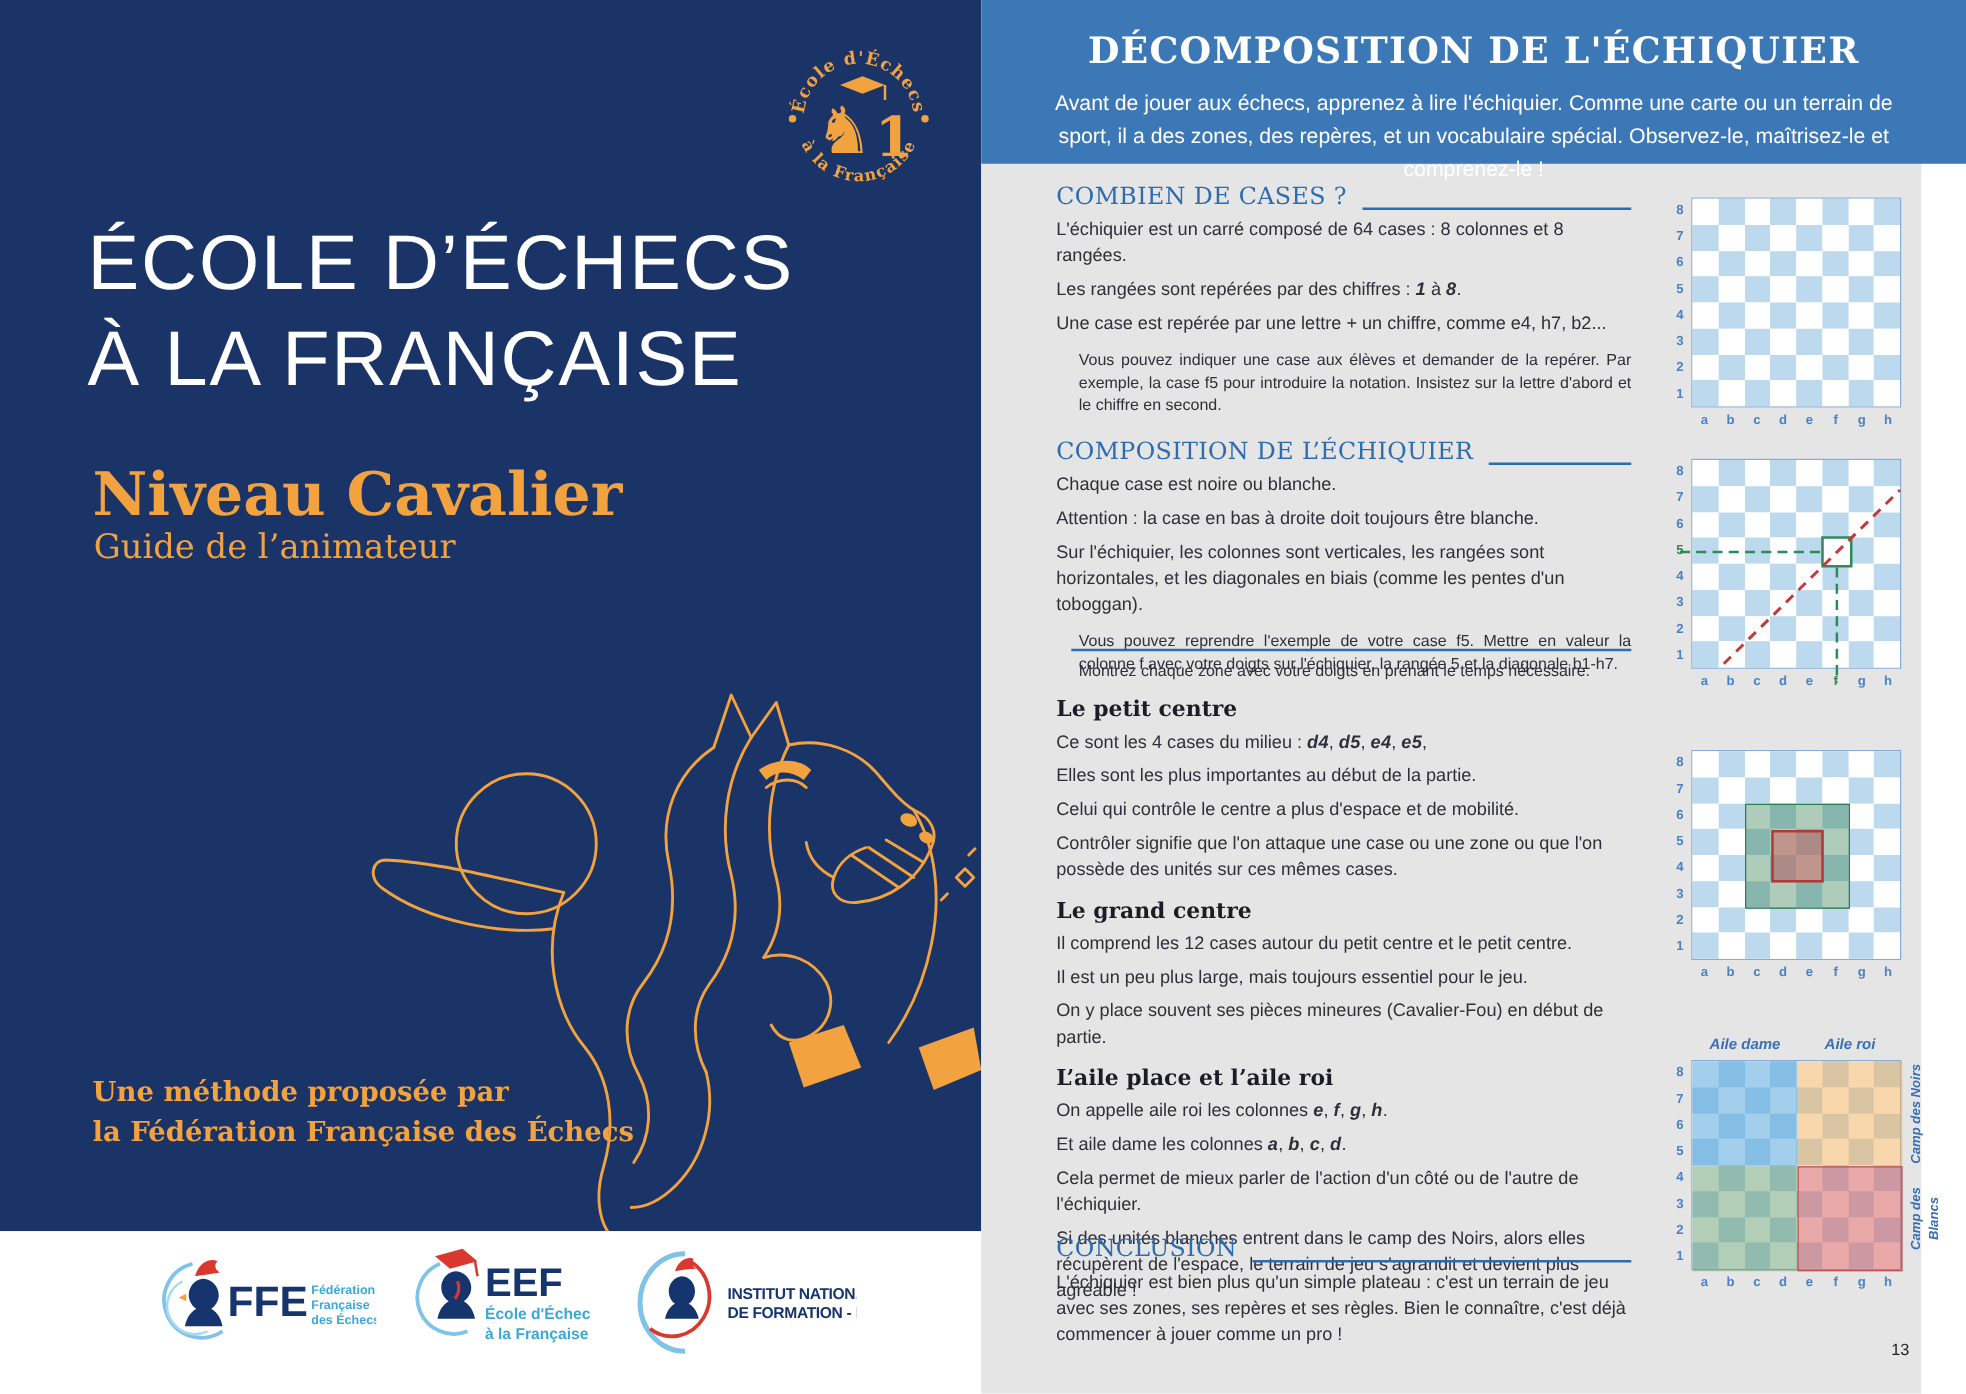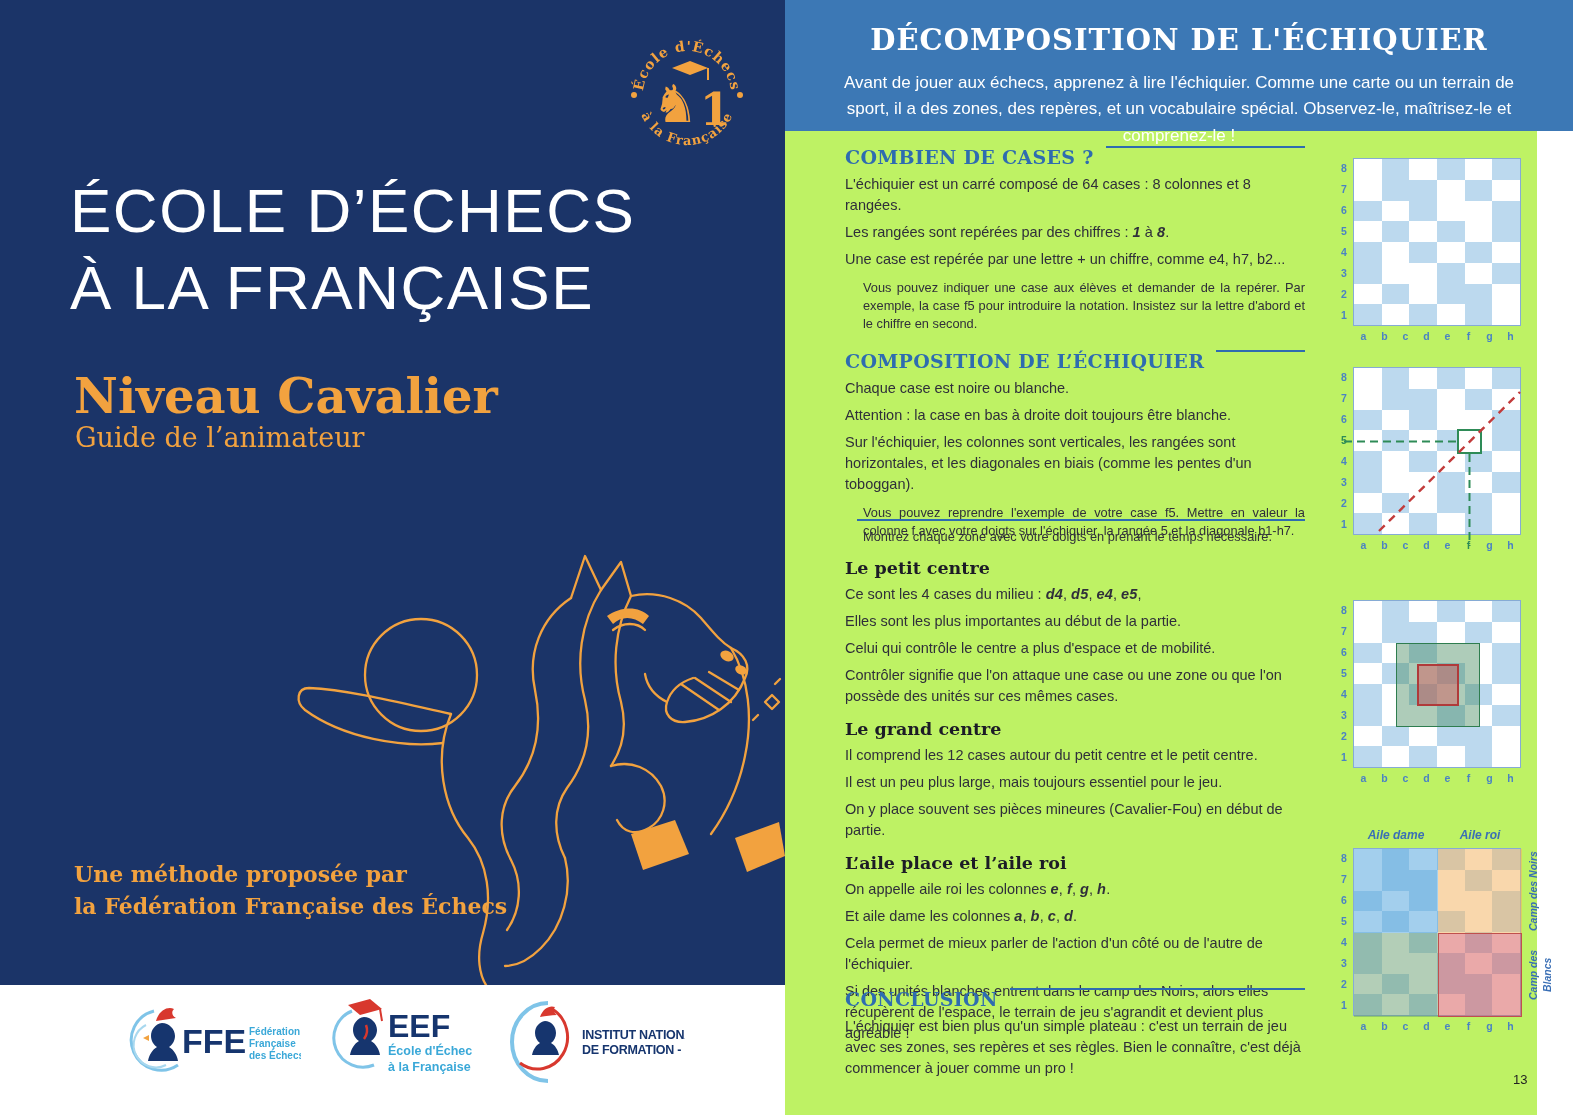--- a/index.html
+++ b/index.html
@@ -12,37 +12,37 @@
   .cover-title{position:absolute;left:70px;top:172px;color:#ffffff;font-size:62px;line-height:77px;letter-spacing:1.5px;font-weight:400}
   .cover-level{position:absolute;left:74px;top:368px;color:#f2a23f;font-family:"DejaVu Serif",serif;font-weight:bold;font-size:48px}
   .cover-sub{position:absolute;left:75px;top:422px;color:#f2a23f;font-family:"DejaVu Serif",serif;font-size:27px}
   .cover-method{position:absolute;left:74px;top:858px;color:#f2a23f;font-family:"DejaVu Serif",serif;font-weight:bold;font-size:22px;line-height:32px}
   .badge{position:absolute;left:620px;top:28px;width:134px;height:134px}
   .horse{position:absolute;left:283px;top:538px;width:502px;height:450px}
   .logos{position:absolute;left:0;top:985px;width:785px;height:130px;background:#ffffff}
   .logo{position:absolute}
 
   
-  .content{position:absolute;left:785px;top:0;width:752px;height:1115px;background:#bef264}
+  .content{position:absolute;left:785px;top:0;width:752px;height:1115px;background:#e5e5e5}
   .band{position:absolute;left:0;top:0;width:788px;height:131px;background:#3c78b5;color:#fff;text-align:center;padding-top:23px}
   .band h1{font-family:"DejaVu Serif",serif;font-size:29px;font-weight:bold;letter-spacing:1px}
   .band p{font-size:17px;line-height:1.55;width:705px;margin:13px auto 0;text-align:center}
 
   .sec{position:absolute;left:60px;width:460px}
-  .h2row{display:flex;align-items:flex-start;font-family:"DejaVu Serif",serif;font-size:19px;font-weight:bold;color:#2e6cb0;letter-spacing:.3px;white-space:nowrap}
+  .h2row{display:flex;align-items:flex-end;font-family:"DejaVu Serif",serif;font-size:19px;font-weight:normal;color:#2e6cb0;letter-spacing:.3px;white-space:nowrap}
   .h2row .rule{flex:1;height:2px;background:#2e6cb0;margin-left:12px;min-width:30px}
   .body{font-size:14.5px;margin-top:6px;line-height:1.45;color:#2f2f3a}
   .body b i{letter-spacing:.2px}
   .note{font-size:12.8px;margin:9px 0 0 18px;text-align:justify;line-height:1.42;color:#2f2f3a}
   .sub{font-family:"DejaVu Serif",serif;font-size:17.5px;font-weight:bold;color:#1c1c26;margin-top:12px}
   .pagenum{position:absolute;left:728px;top:1072px;font-size:13px;color:#222}
 
   
   .board{position:absolute;padding-left:16px}
-  .b-grid{position:relative;width:168px;height:168px;display:grid;grid-template-columns:repeat(6,1fr);grid-template-rows:repeat(8,1fr);border:1px solid #86abd4;background:#fff}
+  .b-grid{position:relative;width:168px;height:168px;display:grid;grid-template-columns:repeat(8,1fr);grid-template-rows:repeat(8,1fr);border:1px solid #86abd4;background:#fff}
   .b-cell.d{background:#bcd9ee}
   .b-cell.l{background:#ffffff}
   .b-ranks{position:absolute;left:0;top:0;width:14px}
   .b-ranks span{display:block;height:21px;line-height:21px;font-size:10.5px;font-weight:bold;color:#4a82c4;text-align:center}
   .b-files{width:168px;display:flex;margin-top:2px}
   .b-files span{width:21px;text-align:center;font-size:10.5px;font-weight:bold;color:#4a82c4;height:16px;line-height:16px}
   .hl{color:#2e8b57 !important}
   .ov{position:absolute}
   .b-top{position:absolute;top:-21px;font-size:12px;font-style:italic;font-weight:bold;color:#3a6fb5;text-align:center;width:84px}
   .b-side{position:absolute;left:172px;height:84px;writing-mode:vertical-rl;transform:rotate(180deg);font-size:10.5px;font-style:italic;font-weight:bold;color:#3a6fb5;text-align:center;line-height:14px}

